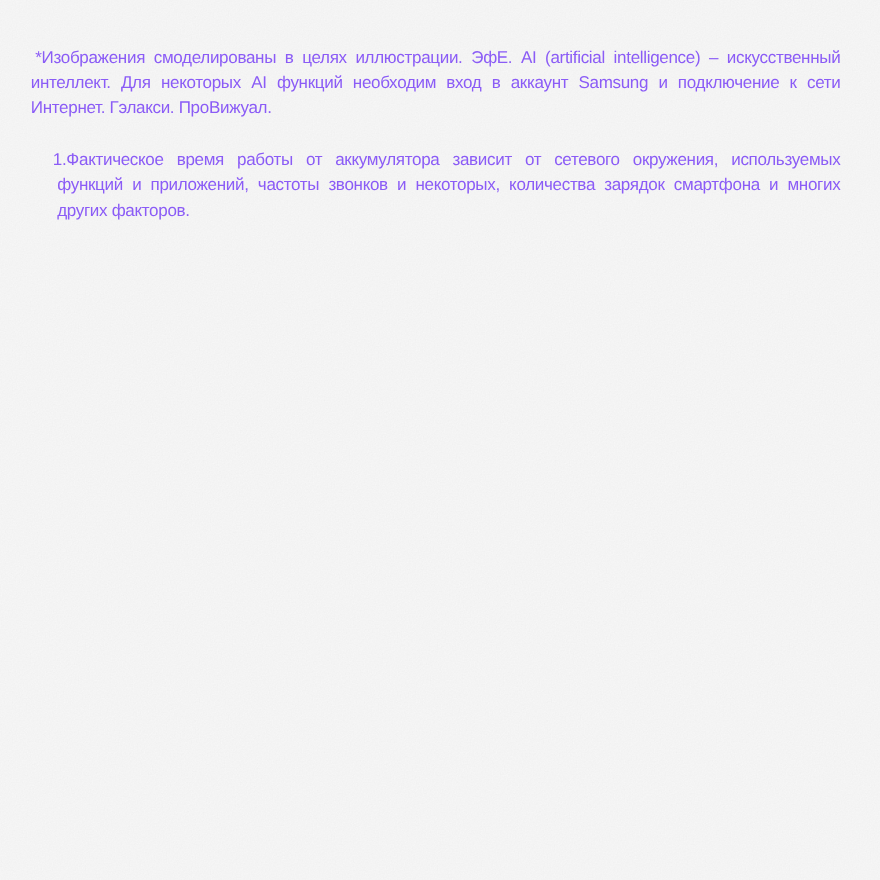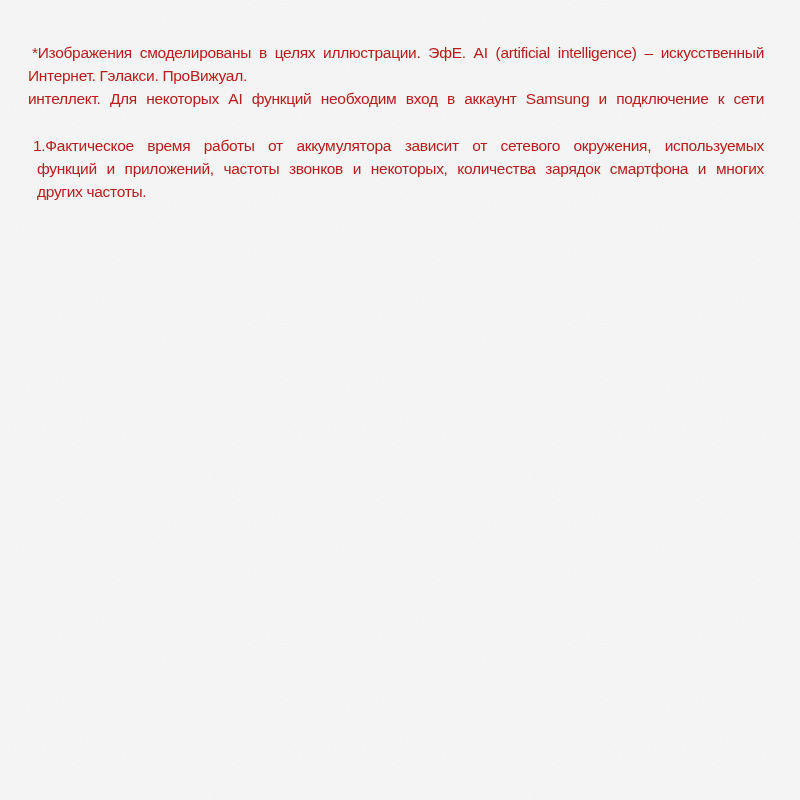--- a/index.html
+++ b/index.html
@@ -23,21 +23,21 @@
   }
   .disclaimers {
     position: absolute;
     left: 28px;
     top: 41px;
     width: 736px;
     z-index: 1;
     font-size: 15.5px;
     line-height: 23px;
     letter-spacing: -0.3px;
-    color: #b91c1c;
+    color: #8b5cf6;
     font-weight: 400;
   }
   .para {
     margin: 0;
     padding: 0;
   }
   .tline {
     display: block;
   }
   .jl {
@@ -46,21 +46,21 @@
   }
   .lastline {
     text-align: left;
     text-align-last: left;
   }
   .footnote .firstline {
     text-indent: 4px;
   }
   .numbered {
     margin-top: 24px;
-    margin-left: 5px; 
+    margin-left: 20px; 
   }
   .numbered .cont {
     padding-left: 4px; 
   }
   .marker {
     display: inline;
   }
 </style>
 </head>
 <body>
@@ -70,25 +70,25 @@
     <feTurbulence type="fractalNoise" baseFrequency="0.8" numOctaves="2" stitchTiles="stitch"></feTurbulence>
     <feColorMatrix type="matrix" values="0 0 0 0 0  0 0 0 0 0  0 0 0 0 0  0.33 0.33 0.33 0 0"></feColorMatrix>
   </filter>
   <rect width="800" height="800" filter="url(#bg-noise)" opacity="0.05"></rect>
 </svg>
 
 <section class="disclaimers">
 
   <p class="para footnote">
     <span class="tline jl firstline">*Изображения смоделированы в целях иллюстрации. ЭфЕ. AI (artificial intelligence) – искусственный</span>
+    <span class="tline jl">интеллект. Для некоторых AI функций необходим вход в аккаунт Samsung и подключение к сети</span>
     <span class="tline lastline">Интернет. Гэлакси. ПроВижуал.</span>
-    <span class="tline jl">интеллект. Для некоторых AI функций необходим вход в аккаунт Samsung и подключение к сети</span>
   </p>
 
   <p class="para numbered">
     <span class="tline jl">
       <span class="marker">1.</span><span>Фактическое время работы от аккумулятора зависит от сетевого окружения, используемых</span>
     </span>
     <span class="tline jl cont">функций и приложений, частоты звонков и некоторых, количества зарядок смартфона и многих</span>
-    <span class="tline lastline cont">других частоты.</span>
+    <span class="tline lastline cont">других факторов.</span>
   </p>
 
 </section>
 
 </body></html>

